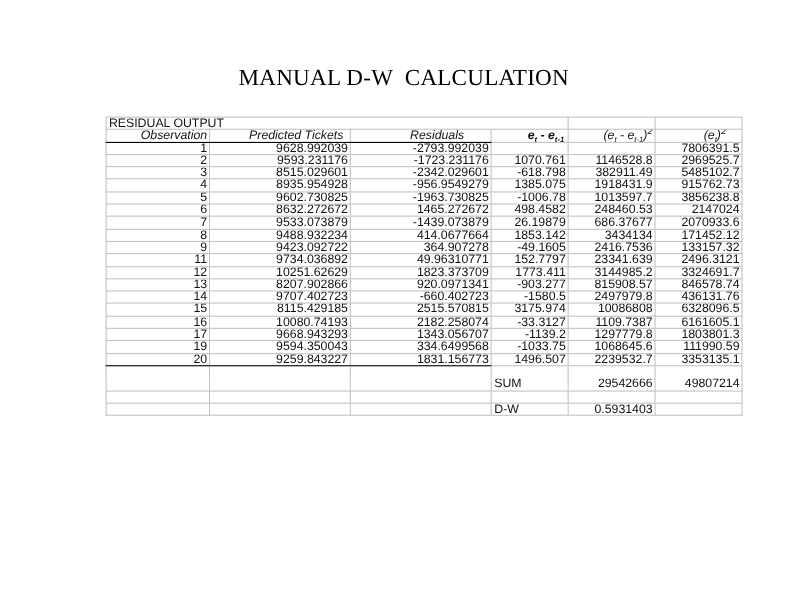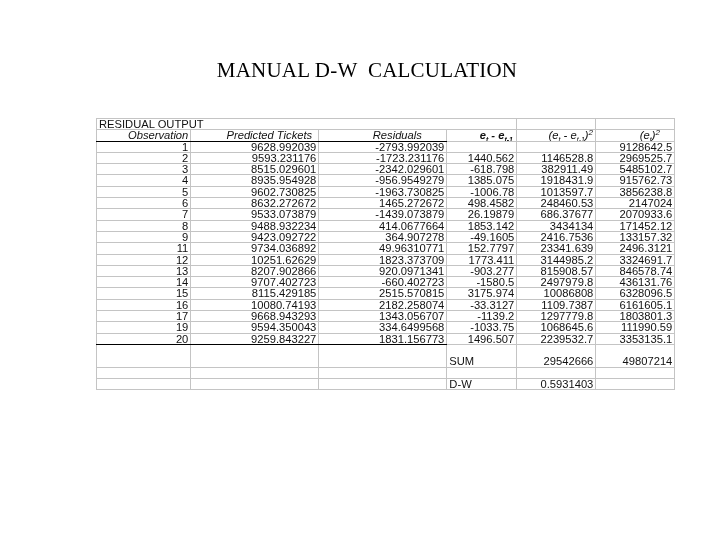--- a/index.html
+++ b/index.html
@@ -3,21 +3,21 @@
 <meta charset="utf-8">
 <style>
   html, body { margin:0; padding:0; background:#ffffff; }
   body { width:720px; height:540px; position:relative; overflow:hidden; }
   .title {
     position:absolute; left:0; top:58px; width:734px; text-align:center;
     font-family:"Liberation Serif", serif; font-size:21px; color:#000;
     letter-spacing:0.2px; white-space:pre;
   }
   .sheet {
-    position:absolute; left:96px; top:118px;
+    position:absolute; left:96px; top:106px;
     border-collapse:collapse; table-layout:fixed;
     font-family:"Liberation Sans", sans-serif; font-size:11.2px; color:#111;
   }
   .sheet td {
     height:10.3px; line-height:10.3px; padding:0 2px;
     border:1px solid #c4c4c4; white-space:nowrap; overflow:hidden;
     text-align:right;
   }
   .sheet td.l { text-align:left; }
   .sheet td.c { text-align:center;padding-left:31px; }
@@ -58,27 +58,27 @@
       <td class="c hdr-it bold">e<sub>t</sub> - e<sub>t-1</sub></td>
       <td class="c hdr-it">(e<sub>t</sub> - e<sub>t-1</sub>)<sup>2</sup></td>
       <td class="c hdr-it">(e<sub>t</sub>)<sup>2</sup></td>
     </tr>
   <tr>
         <td>1</td>
         <td>9628.992039</td>
         <td>-2793.992039</td>
         <td></td>
         <td></td>
-        <td>9128642.5</td>
+        <td>7806391.5</td>
       </tr>
       <tr>
         <td>2</td>
         <td>9593.231176</td>
         <td>-1723.231176</td>
-        <td>1440.562</td>
+        <td>1070.761</td>
         <td>1146528.8</td>
         <td>2969525.7</td>
       </tr>
       <tr>
         <td>3</td>
         <td>8515.029601</td>
         <td>-2342.029601</td>
         <td>-618.798</td>
         <td>382911.49</td>
         <td>5485102.7</td>

